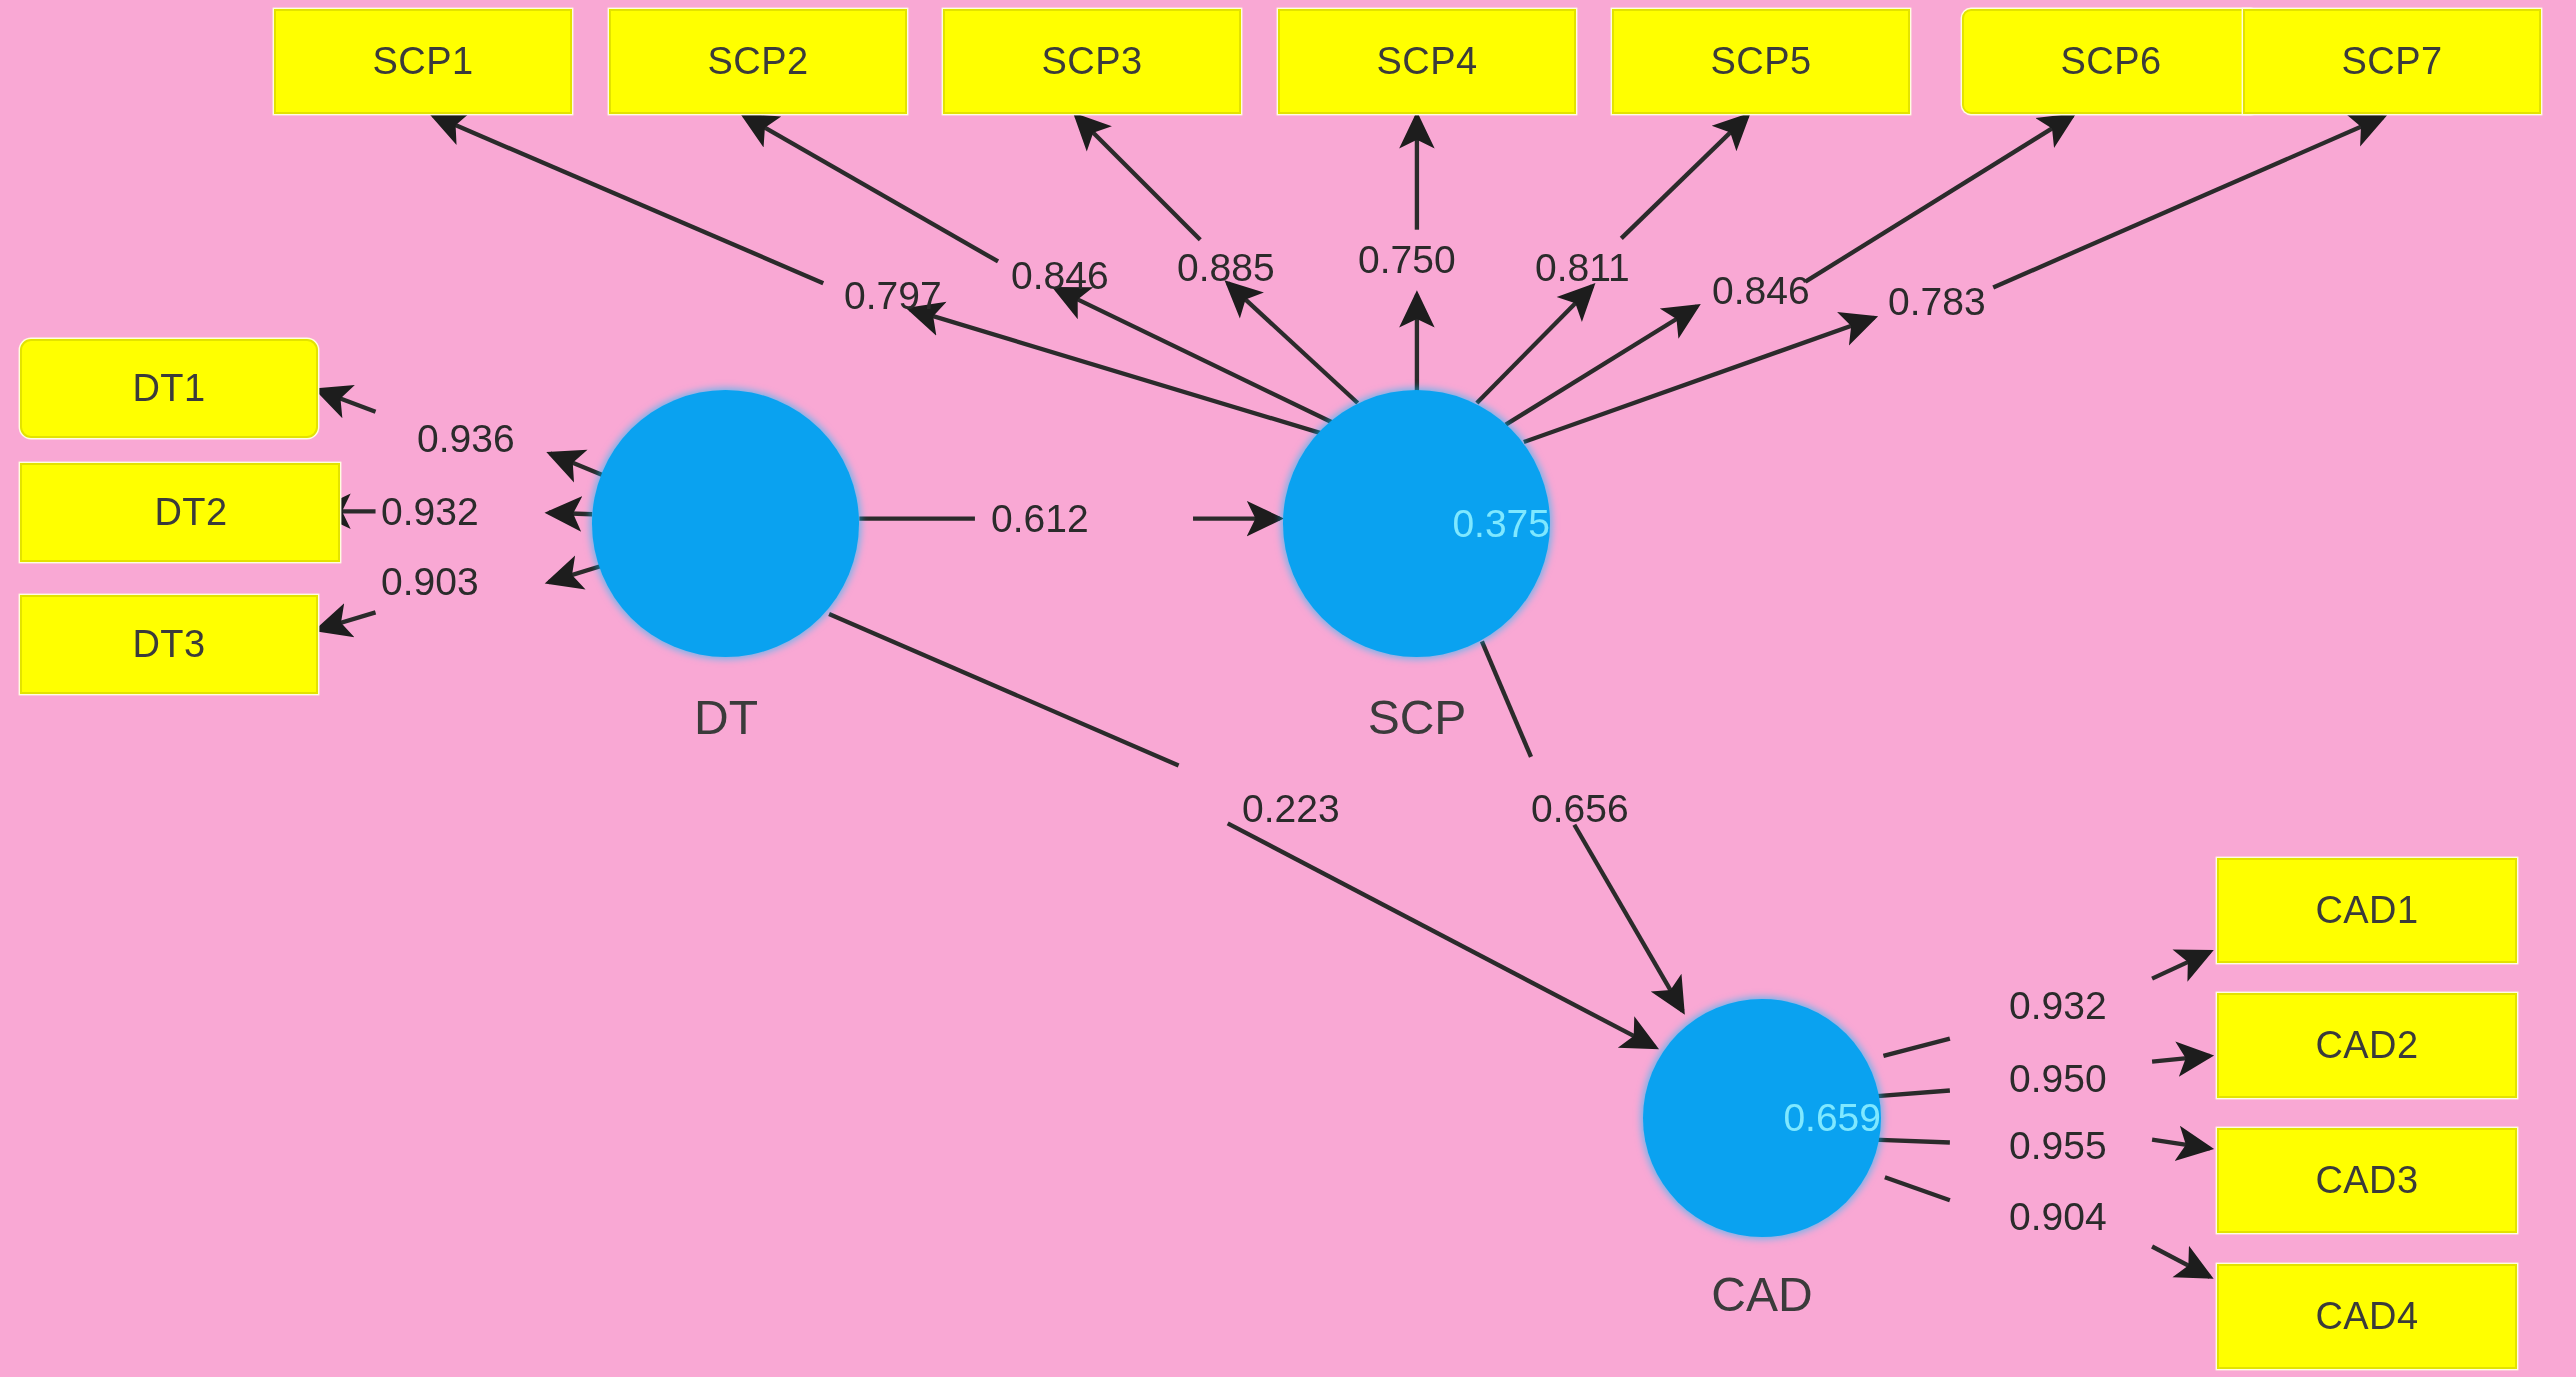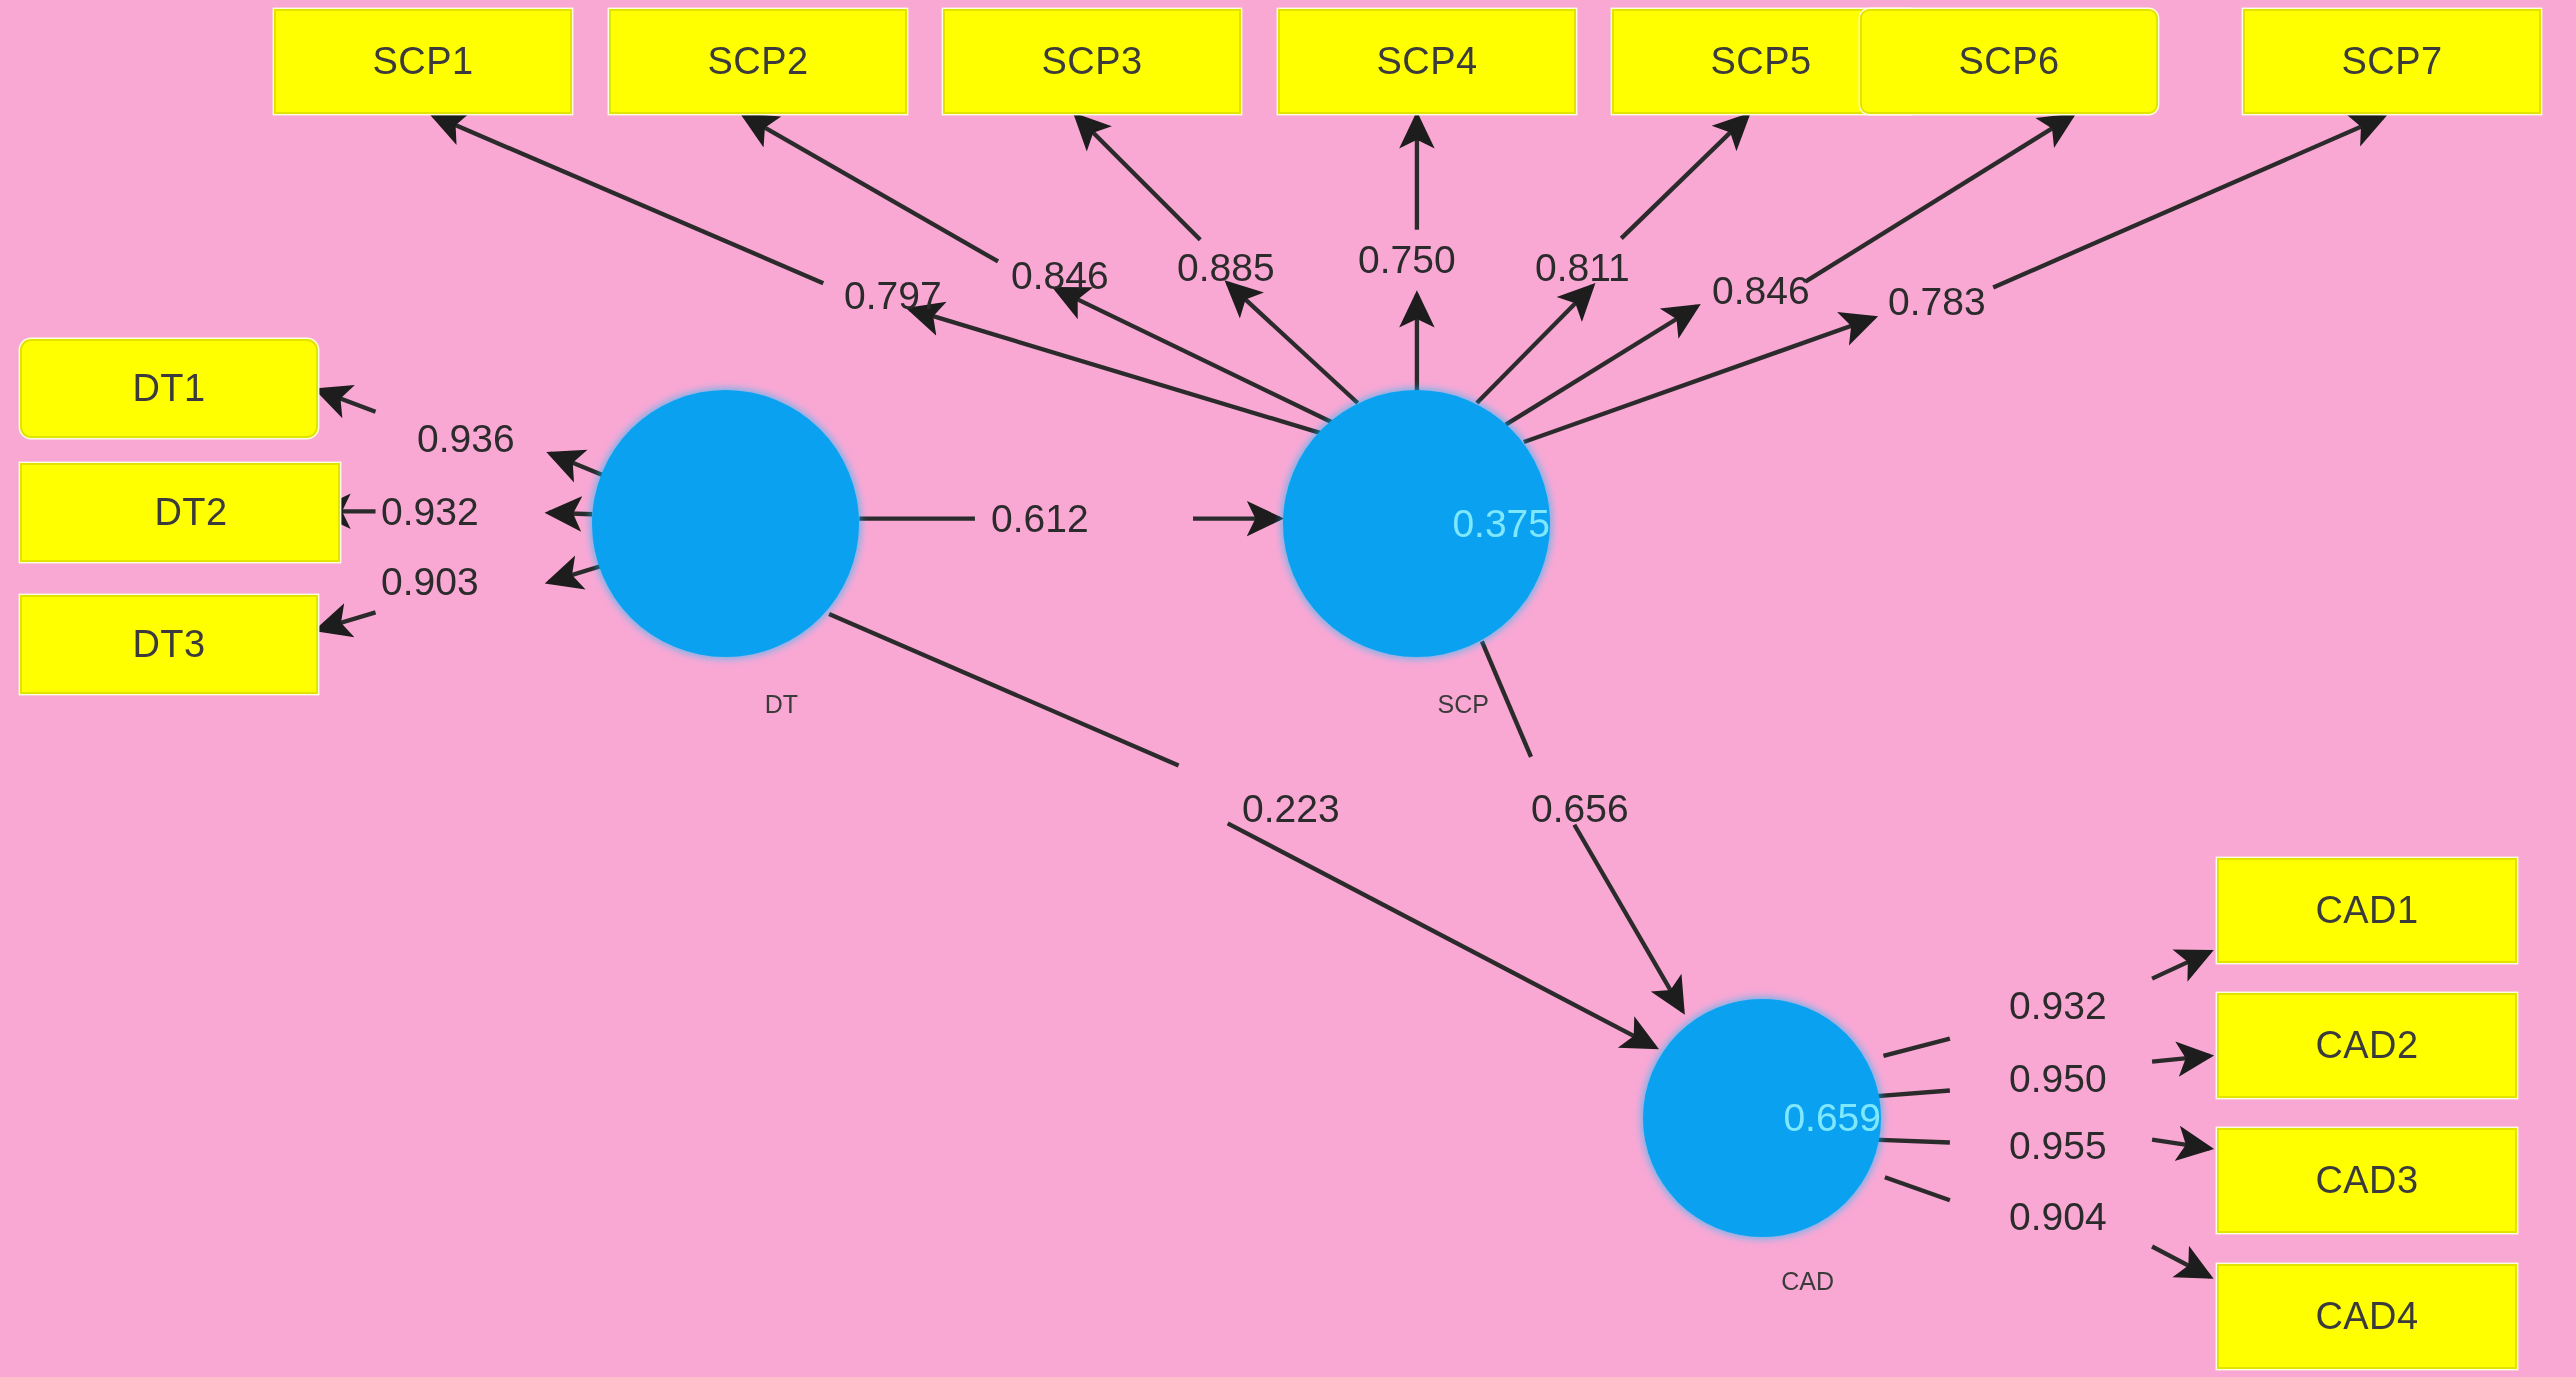--- a/index.html
+++ b/index.html
@@ -6,21 +6,21 @@
   #stage{position:relative;width:2576px;height:1378px;background:#f9a8d4;
          font-family:"Liberation Sans", sans-serif;overflow:hidden;}
   svg#wires{position:absolute;left:0;top:0;width:2576px;height:1378px;}
   .ind{position:absolute;background:#ffff00;border:2.2px solid #e3e300;
        box-shadow:0 0 0 1.4px #fffde0;display:flex;align-items:center;
        justify-content:center;color:#3b3b3b;font-size:38px;letter-spacing:0.4px;}
   .lv{position:absolute;border-radius:50%;background:#0aa2f0;
       box-shadow:0 0 7.2px 2.2px rgba(0,190,255,.55);display:flex;
       align-items:center;justify-content:flex-end;}
   .lv span{color:#7fe8ff;font-size:39px;}
-  .lvlabel{position:absolute;color:#3b3b3b;font-size:25px;text-align:right;}
+  .lvlabel{position:absolute;color:#3b3b3b;font-size:48px;text-align:center;}
   .edgelabel{position:absolute;color:#2b2b2b;font-size:39px;white-space:nowrap;}
 </style>
 </head>
 <body>
 
 <div id="stage">
 
   <svg id="wires" viewBox="0 0 3567 1908">
     <defs>
       <marker id="ah" markerWidth="9" markerHeight="9" refX="7.6" refY="4.5" orient="auto" markerUnits="strokeWidth">
@@ -90,21 +90,21 @@
     </div>
   <div class="ind" style="left:943px;top:9.4px;width:294px;height:101px;">
       <span>SCP3</span>
     </div>
   <div class="ind" style="left:1278px;top:9.4px;width:294px;height:101px;">
       <span>SCP4</span>
     </div>
   <div class="ind" style="left:1612px;top:9.4px;width:294px;height:101px;">
       <span>SCP5</span>
     </div>
-  <div class="ind" style="left:1860px;top:9.4px;width:294px;height:101px;border-radius:9px;">
+  <div class="ind" style="left:1962px;top:9.4px;width:294px;height:101px;border-radius:9px;">
       <span>SCP6</span>
     </div>
   <div class="ind" style="left:2243px;top:9.4px;width:294px;height:101px;">
       <span>SCP7</span>
     </div>
 
   <div class="ind" style="left:20px;top:339px;width:294px;height:95px;border-radius:11px;">
       <span>DT1</span>
     </div>
   <div class="ind" style="left:20px;top:463px;width:294px;height:95px;padding-left:22px;">

